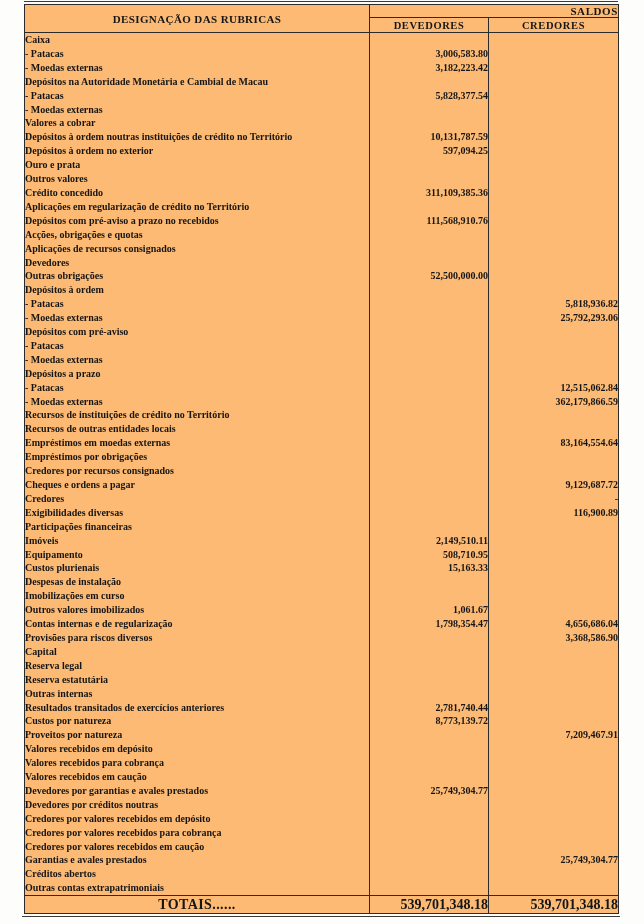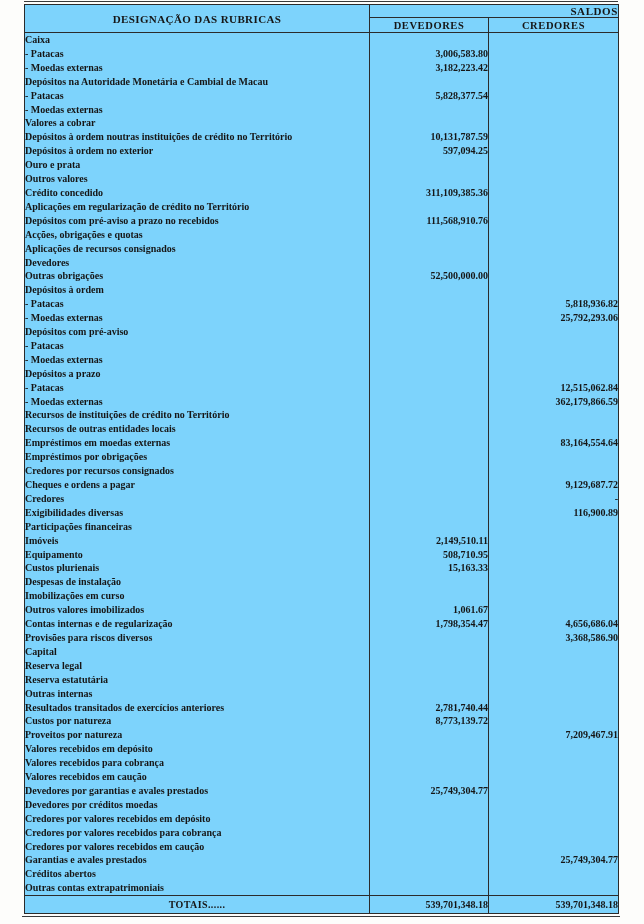--- a/index.html
+++ b/index.html
@@ -30,21 +30,21 @@
     width: 598px;
     border-top: 1px solid #3a3a3a;
   }
   table.bal {
     position: absolute;
     left: 24px;
     top: 4px;
     width: 594px;
     border-collapse: collapse;
     table-layout: fixed;
-    background: #7dd3fc;
+    background: #fdba74;
   }
   table.bal col.c1 { width: 345px; }
   table.bal col.c2 { width: 119px; }
   table.bal col.c3 { width: 130px; }
 
   table.bal th, table.bal td {
     margin: 0;
     padding: 0;
     font-weight: bold;
     vertical-align: middle;
@@ -102,21 +102,21 @@
     padding-right: 8px;
     height: 13.9px;
     line-height: 13.9px;
   }
 
   
   tr.totals td {
     border-top: 1px solid #2b2b2b;
     height: 17px;
     line-height: 17px;
-    font-size: 10px;
+    font-size: 14px;
   }
   tr.totals td.t-lbl {
     text-align: center;
     letter-spacing: 0.4px;
     border-right: 1px solid #2b2b2b;
   }
 </style>
 </head>
 <body>
 
@@ -409,21 +409,21 @@
           <td class="lbl">Valores recebidos em caução</td>
           <td class="dev"></td>
           <td class="cre"></td>
         </tr>
         <tr>
           <td class="lbl">Devedores por garantias e avales prestados</td>
           <td class="dev">25,749,304.77</td>
           <td class="cre"></td>
         </tr>
         <tr>
-          <td class="lbl">Devedores por créditos moedas</td>
+          <td class="lbl">Devedores por créditos noutras</td>
           <td class="dev"></td>
           <td class="cre"></td>
         </tr>
         <tr>
           <td class="lbl">Credores por valores recebidos em depósito</td>
           <td class="dev"></td>
           <td class="cre"></td>
         </tr>
         <tr>
           <td class="lbl">Credores por valores recebidos para cobrança</td>

